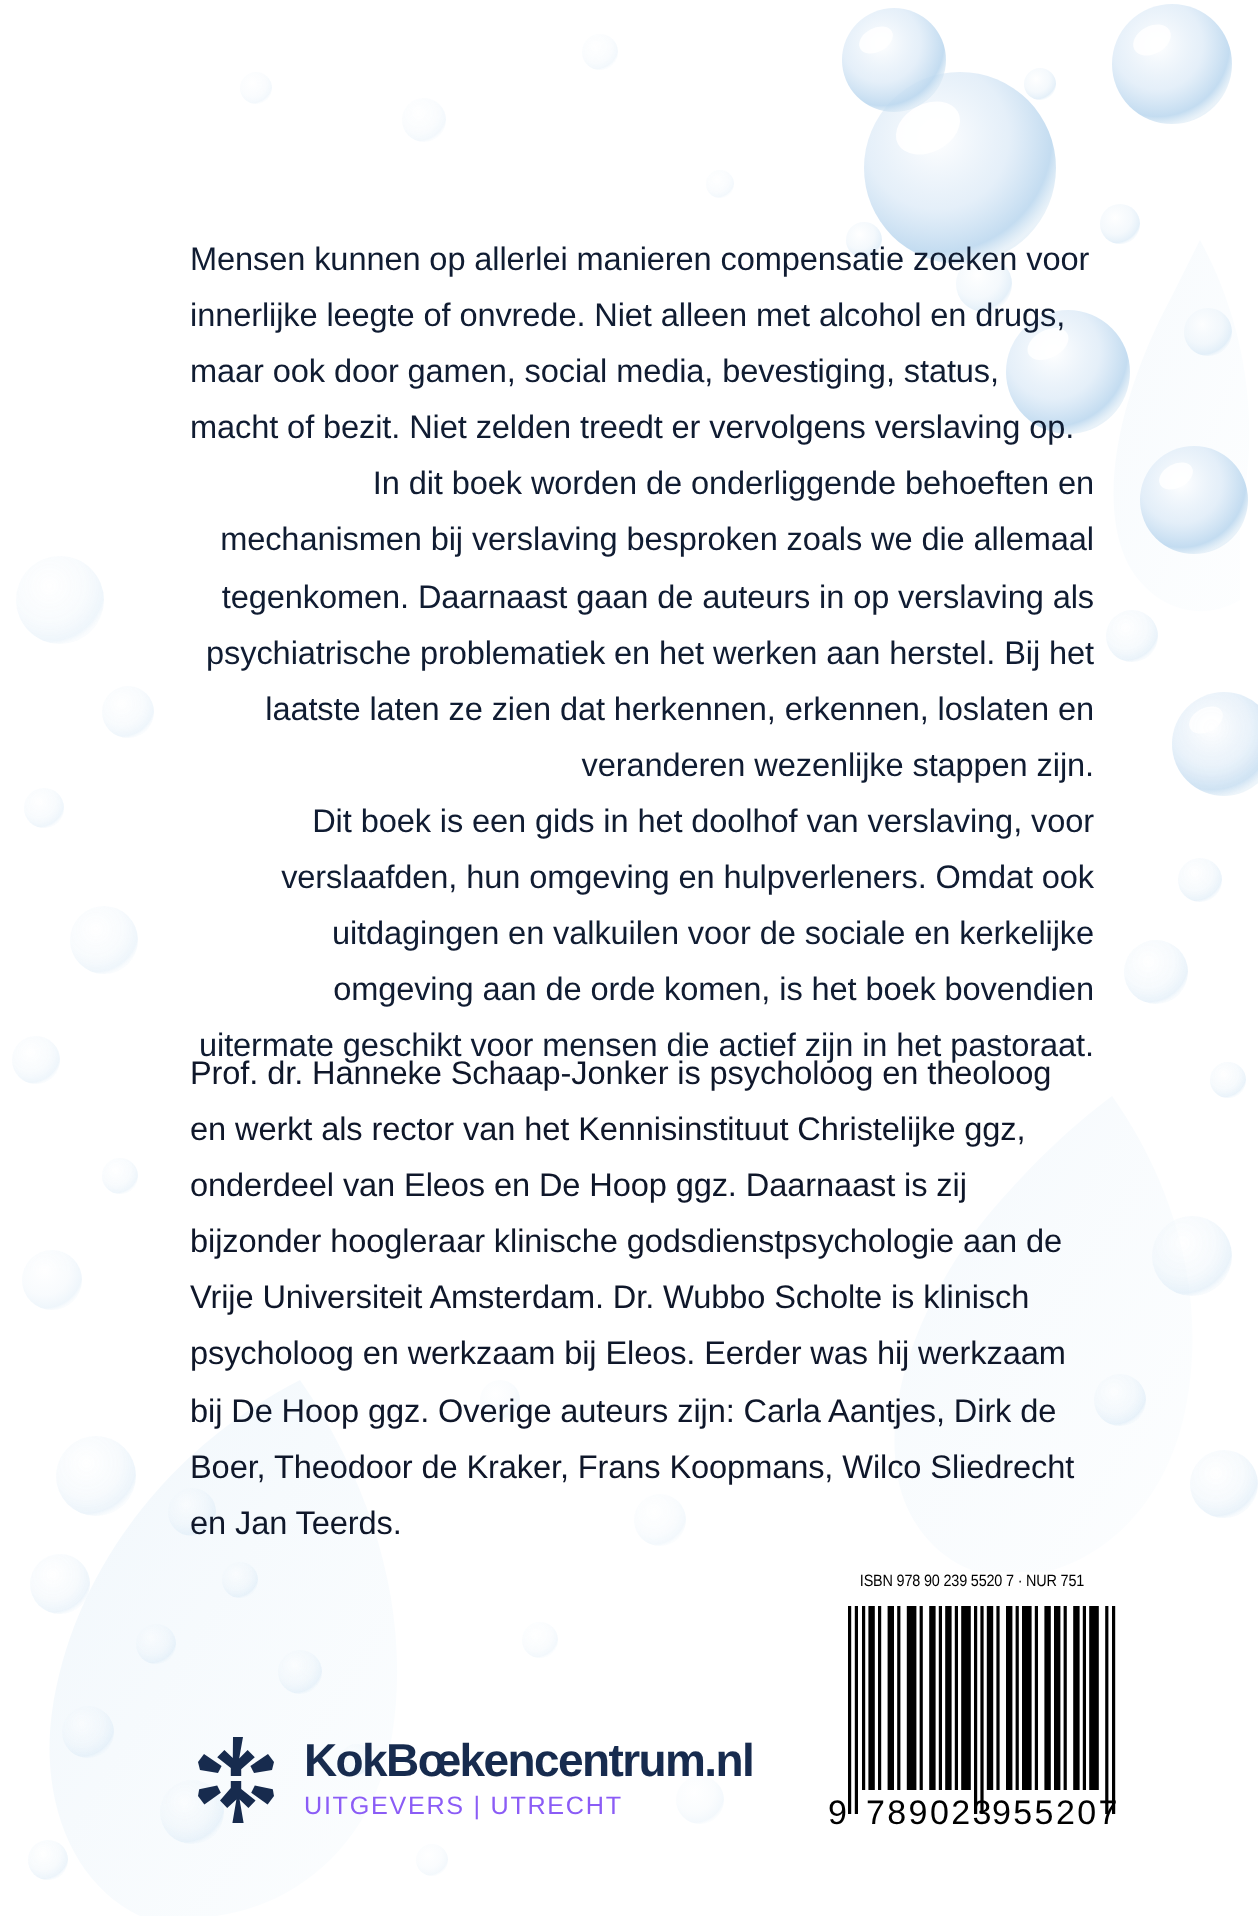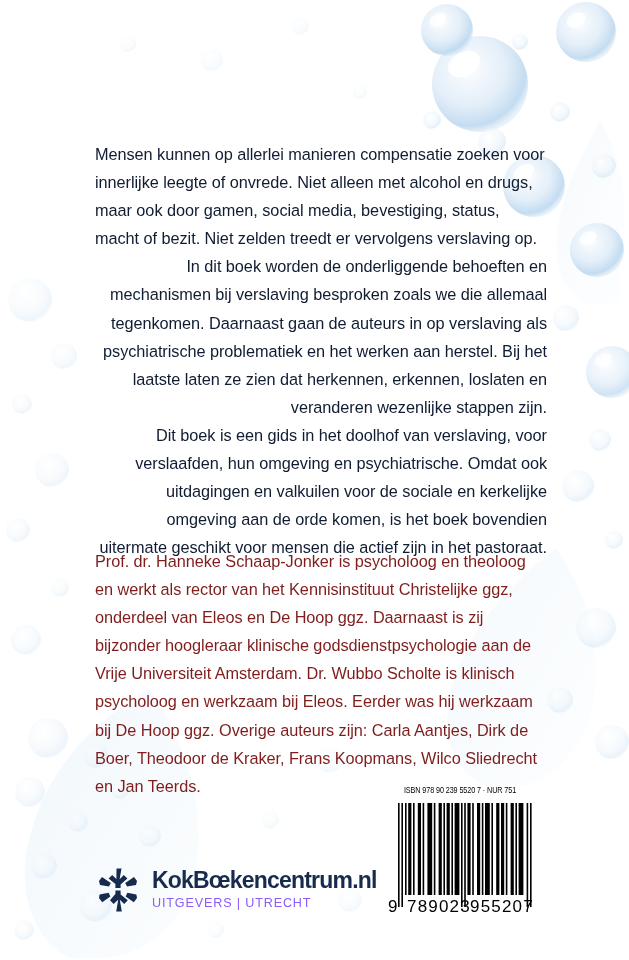--- a/index.html
+++ b/index.html
@@ -28,34 +28,33 @@
     width: 629px;
     height: 960px;
   }
 
   
   .textcol {
     position: absolute;
     left: 95px;
     width: 452px;
     z-index: 5;
-    margin-top: 24px;
   }
 
   #blurb {
     top: 116px;
     color: #101c32;
     font-size: 16.3px;
     line-height: 28.1px;
     letter-spacing: -0.05px;
   }
 
   #bio {
     top: 523px;
-    color: #7f1d1d;
+    color: #0f172a;
     font-size: 16.3px;
     line-height: 28.1px;
     letter-spacing: -0.05px;
   }
 
   .para {
     margin: 0;
   }
   .para + .para {
     margin-top: 0;
@@ -95,21 +94,21 @@
     color: #8b5cf6;
     letter-spacing: 0.85px;
     line-height: 1.1;
     margin-top: 4px;
     white-space: nowrap;
   }
 
   
   #barcode-block {
     position: absolute;
-    left: 379px;
+    left: 405px;
     top: 786px;
     width: 162px;
     z-index: 6;
     background: #ffffff;
   }
   #isbn-line {
     text-align: center;
     font-size: 8.2px;
     color: #000000;
     letter-spacing: -0.1px;
@@ -220,21 +219,21 @@
         <circle cx="270" cy="820" r="9" fill="url(#bubFaint)"></circle>
         <circle cx="350" cy="900" r="12" fill="url(#bubFaint)"></circle>
         <circle cx="216" cy="930" r="8" fill="url(#bubFaint)"></circle>
       </g>
     </svg>
   </div>
 
   <div class="textcol" id="blurb">
     <p class="para">Mensen kunnen op allerlei manieren compensatie zoeken voor innerlijke leegte of onvrede. Niet alleen met alcohol en drugs, maar ook door gamen, social media, bevestiging, status, macht of bezit. Niet zelden treedt er vervolgens verslaving op.</p>
     <p class="para">In dit boek worden de onderliggende behoeften en mechanismen bij verslaving besproken zoals we die allemaal tegenkomen. Daarnaast gaan de auteurs in op verslaving als psychiatrische problematiek en het werken aan herstel. Bij het laatste laten ze zien dat herkennen, erkennen, loslaten en veranderen wezenlijke stappen zijn.</p>
-    <p class="para">Dit boek is een gids in het doolhof van verslaving, voor verslaafden, hun omgeving en psychiatrische. Omdat ook uitdagingen en valkuilen voor de sociale en kerkelijke omgeving aan de orde komen, is het boek bovendien uitermate geschikt voor mensen die actief zijn in het pastoraat.</p>
+    <p class="para">Dit boek is een gids in het doolhof van verslaving, voor verslaafden, hun omgeving en hulpverleners. Omdat ook uitdagingen en valkuilen voor de sociale en kerkelijke omgeving aan de orde komen, is het boek bovendien uitermate geschikt voor mensen die actief zijn in het pastoraat.</p>
   </div>
 
   <div class="textcol" id="bio">
     <p class="para">Prof. dr. Hanneke Schaap-Jonker is psycholoog en theoloog en werkt als rector van het Kennisinstituut Christelijke ggz, onderdeel van Eleos en De Hoop ggz. Daarnaast is zij bijzonder hoogleraar klinische godsdienstpsychologie aan de Vrije Universiteit Amsterdam. Dr. Wubbo Scholte is klinisch psycholoog en werkzaam bij Eleos. Eerder was hij werkzaam bij De Hoop ggz. Overige auteurs zijn: Carla Aantjes, Dirk de Boer, Theodoor de Kraker, Frans Koopmans, Wilco Sliedrecht en Jan Teerds.</p>
   </div>
 
   <div id="logo">
     <svg id="logo-mark" viewBox="0 0 44 48" xmlns="http://www.w3.org/2000/svg">
       <g fill="#172b4e">
         <path d="M20.5 2.5 L25.5 2.5 L23.6 13.2 L27.8 9.0 L31.4 12.6 L24.6 18.6 L24.6 22.0 L19.4 22.0 L19.4 18.0 L12.6 12.6 L16.2 9.0 L20.4 13.0 Z"></path>

